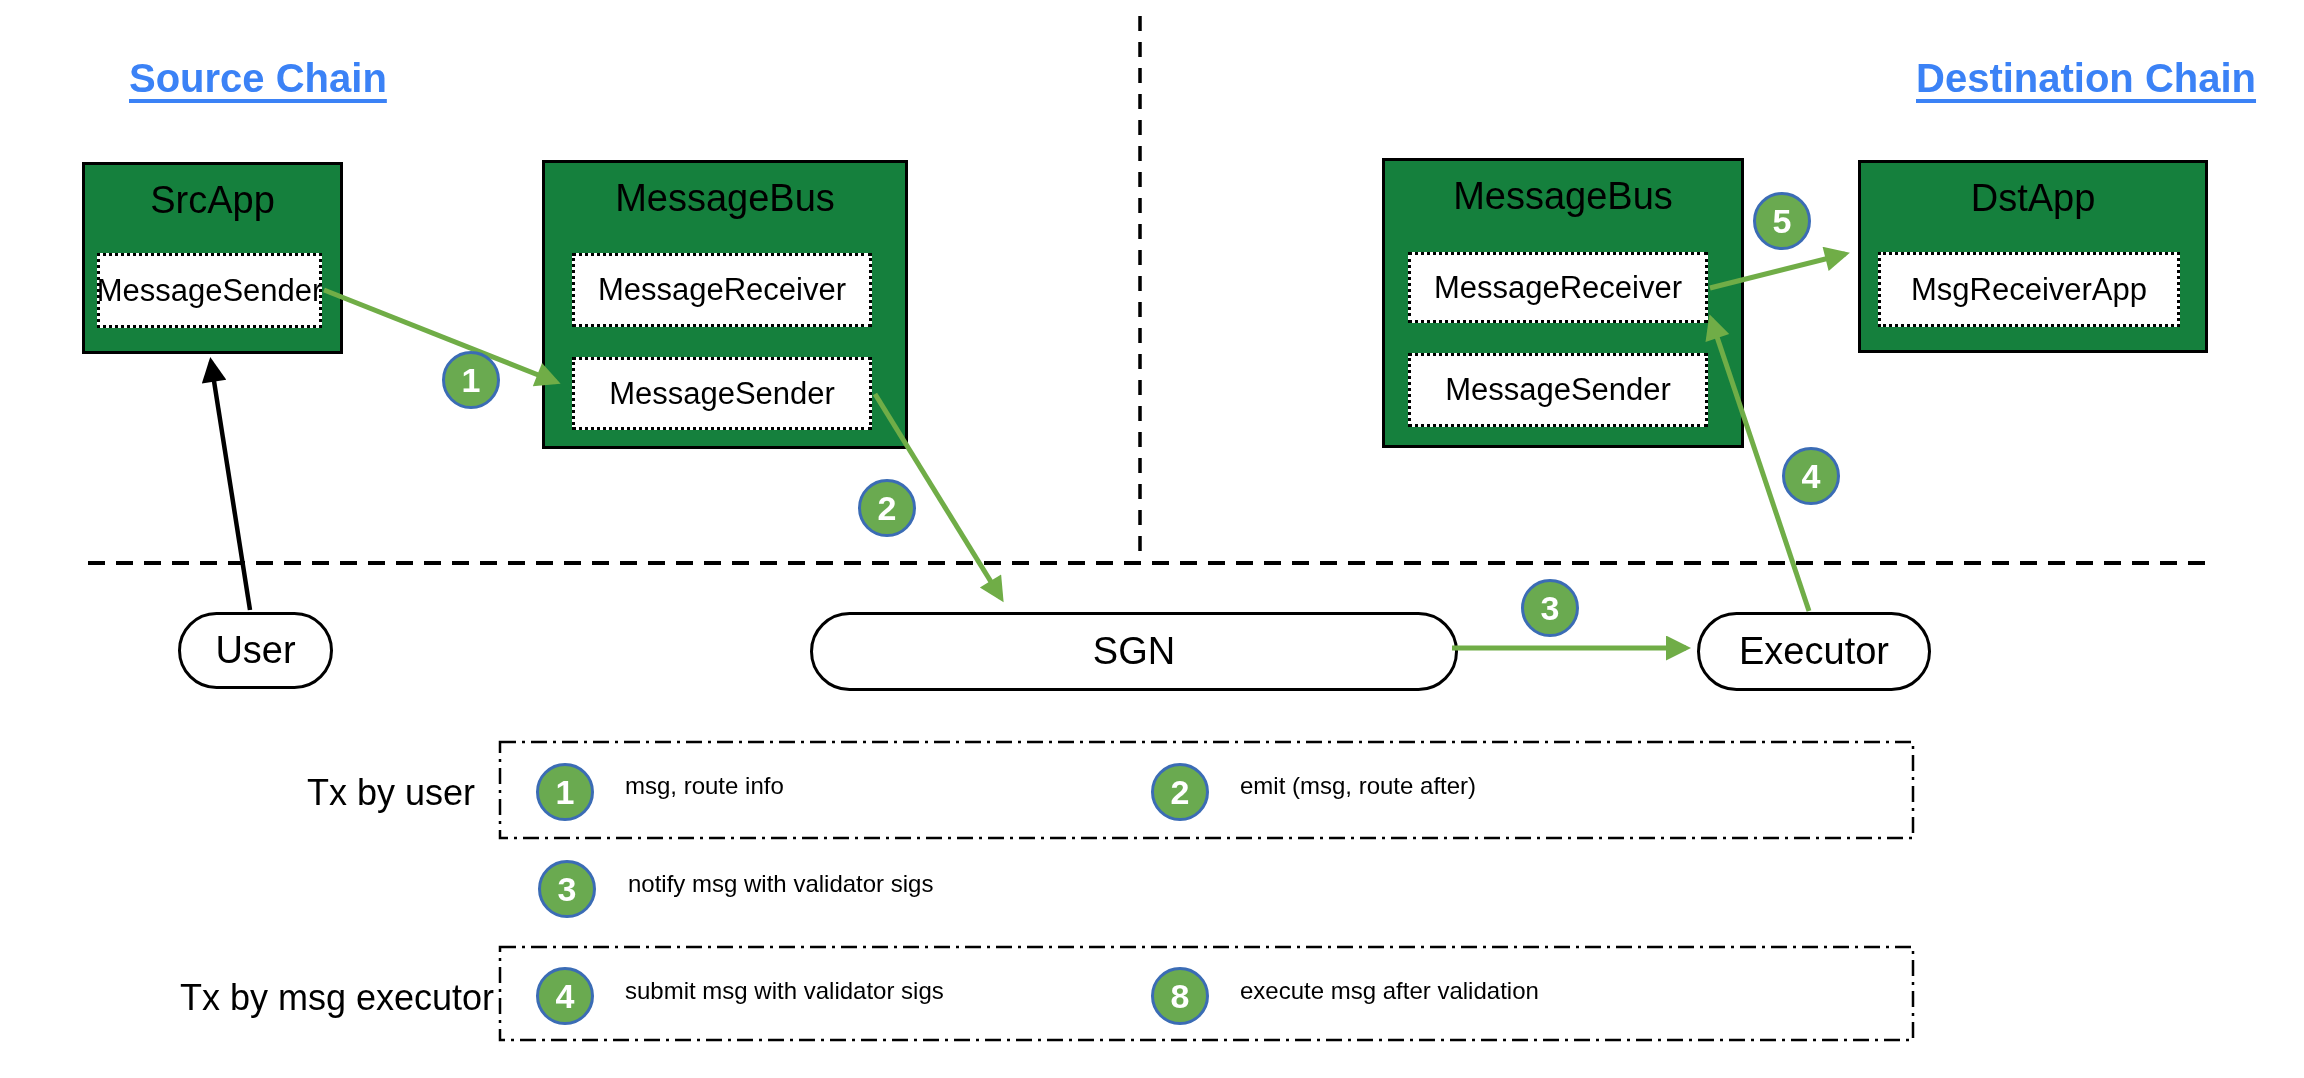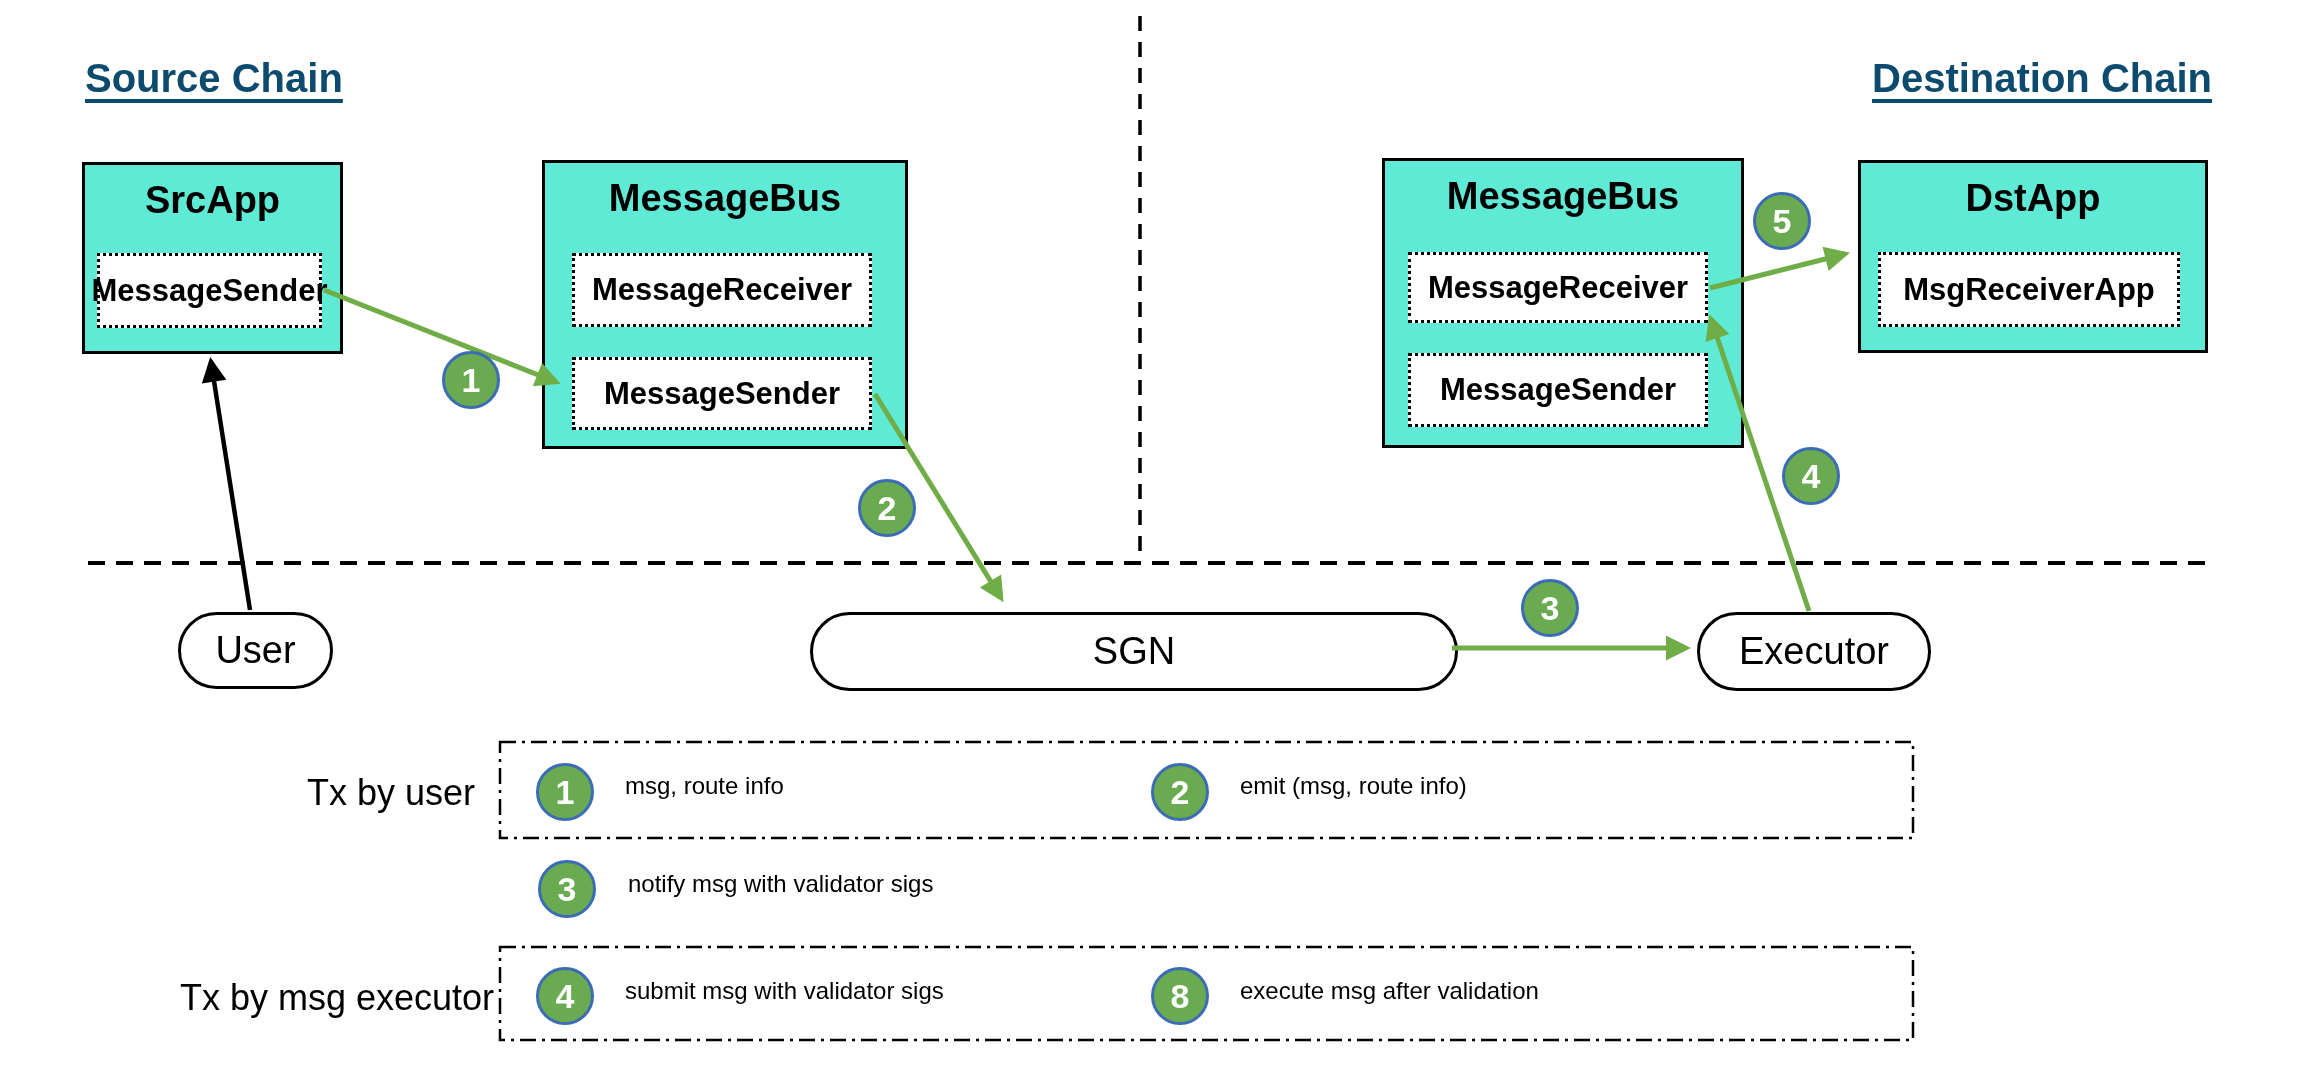--- a/index.html
+++ b/index.html
@@ -3,27 +3,27 @@
 <meta charset="utf-8">
 <style>
   html,body{margin:0;padding:0;background:#ffffff;}
   #canvas{
     position:relative;width:2304px;height:1078px;background:#ffffff;overflow:hidden;
     font-family:"Liberation Sans",sans-serif;color:#000;
   }
   .abs{position:absolute;}
   
   .chain-heading{
-    font-size:40px;font-weight:700;color:#0c4a6e;
+    font-size:40px;font-weight:700;color:#3b82f6;
     text-decoration:underline;text-decoration-thickness:4px;text-underline-offset:7px;
-    white-space:nowrap;z-index:2;
+    white-space:nowrap;z-index:2;margin-left:44px;
   }
   
   .box{
-    border:3px solid #000;background:#5eead4;z-index:2;font-weight:bold;
+    border:3px solid #000;background:#15803d;z-index:2;
   }
   .box-title{
     position:absolute;left:0;right:0;top:14px;text-align:center;
     font-size:38px;color:#000;white-space:nowrap;
   }
   .dotted{
     position:absolute;border:3px dotted #000;background:#fff;
     display:flex;align-items:center;justify-content:center;
     font-size:31px;white-space:nowrap;
   }
@@ -113,21 +113,21 @@
   <div class="abs badge" style="left:1521px;top:579px;">3</div>
   <div class="abs badge" style="left:1782px;top:447px;">4</div>
   <div class="abs badge" style="left:1753px;top:192px;">5</div>
 
   <div class="abs legend-label" style="left:170px;top:772px;width:305px;">Tx by user</div>
 
   <div class="abs badge" style="left:536px;top:763px;">1</div>
   <div class="abs legend-text" style="left:625px;top:772px;">msg, route info</div>
 
   <div class="abs badge" style="left:1151px;top:763px;">2</div>
-  <div class="abs legend-text" style="left:1240px;top:772px;">emit (msg, route info)</div>
+  <div class="abs legend-text" style="left:1240px;top:772px;">emit (msg, route after)</div>
 
   <div class="abs badge" style="left:538px;top:860px;">3</div>
   <div class="abs legend-text" style="left:628px;top:870px;">notify msg with validator sigs</div>
 
   <div class="abs legend-label" style="left:146px;top:977px;width:348px;">Tx by msg executor</div>
 
   <div class="abs badge" style="left:536px;top:967px;">4</div>
   <div class="abs legend-text" style="left:625px;top:977px;">submit msg with validator sigs</div>
 
   <div class="abs badge" style="left:1151px;top:967px;">8</div>

